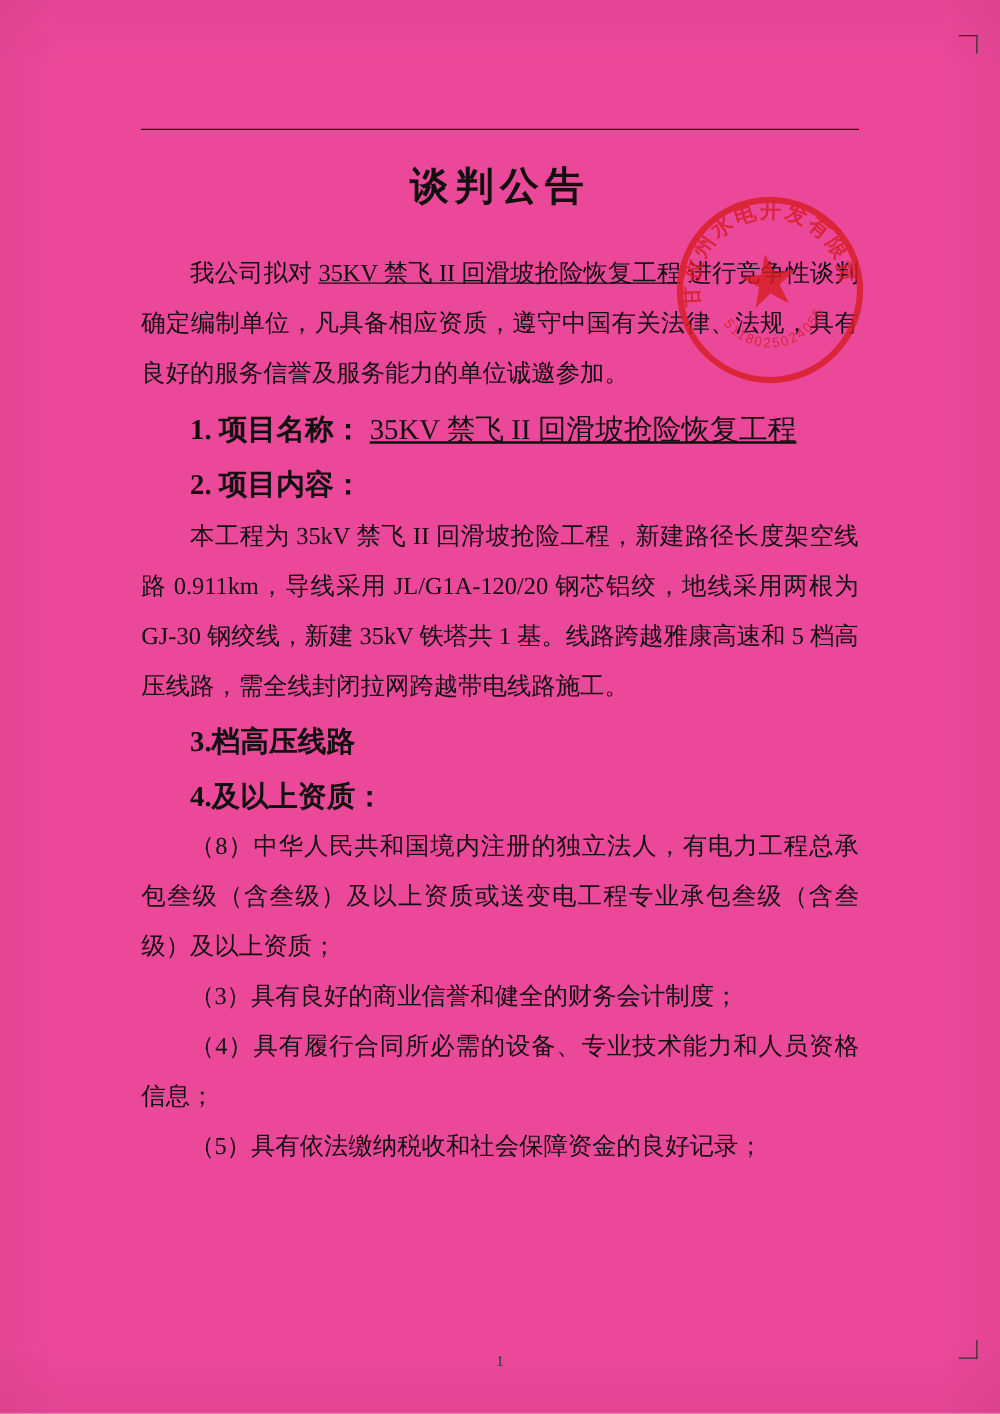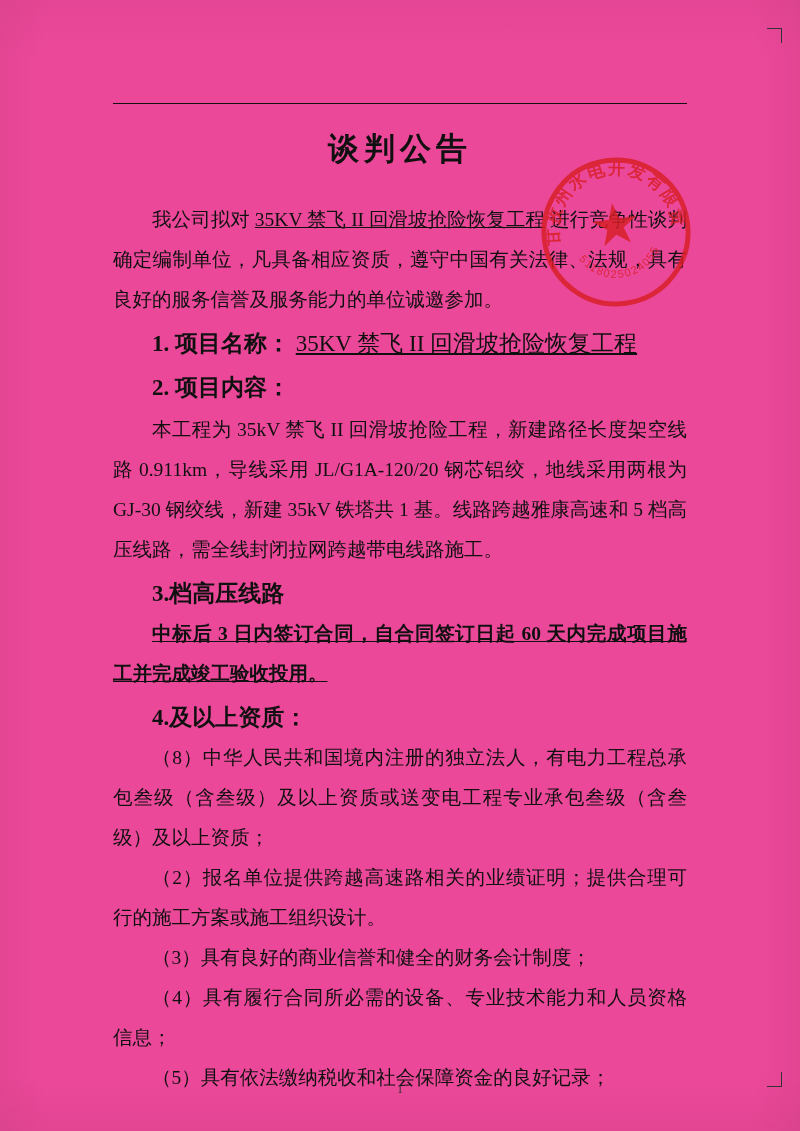--- a/index.html
+++ b/index.html
@@ -131,28 +131,26 @@
       <span class="num">2.</span>
       <span>项目内容：</span>
     </div>
 
     <p class="indent block">本工程为 35kV 禁飞 II 回滑坡抢险工程，新建路径长度架空线路 0.911km，导线采用 JL/G1A-120/20 钢芯铝绞，地线采用两根为 GJ-30 钢绞线，新建 35kV 铁塔共 1 基。线路跨越雅康高速和 5 档高压线路，需全线封闭拉网跨越带电线路施工。</p>
 
     <div class="item">
       <span class="num">3.</span><span>档高压线路</span>
     </div>
 
-    <p class="indent b u">中标后 3 日内签订合同，自合同签订日起 60 天内完成项目施工并完成竣工验收投用。</p>
 
     <div class="item">
       <span class="num">4.</span><span>及以上资质：</span>
     </div>
 
     <p class="sub">（8）中华人民共和国境内注册的独立法人，有电力工程总承包叁级（含叁级）及以上资质或送变电工程专业承包叁级（含叁级）及以上资质；</p>
-    <p class="sub">（2）报名单位提供跨越高速路相关的业绩证明；提供合理可行的施工方案或施工组织设计。</p>
     <p class="sub">（3）具有良好的商业信誉和健全的财务会计制度；</p>
     <p class="sub">（4）具有履行合同所必需的设备、专业技术能力和人员资格信息；</p>
     <p class="sub">（5）具有依法缴纳税收和社会保障资金的良好记录；</p>
   </div>
 
   <div class="stamp">
     <svg width="160" height="160" viewBox="0 0 160 160" aria-hidden="true">
       <defs>
         <path id="arcTop" d="M 22,80 A 58,58 0 0 1 138,80"></path>
         <path id="arcBottom" d="M 34,80 A 46,46 0 0 0 126,80"></path>

